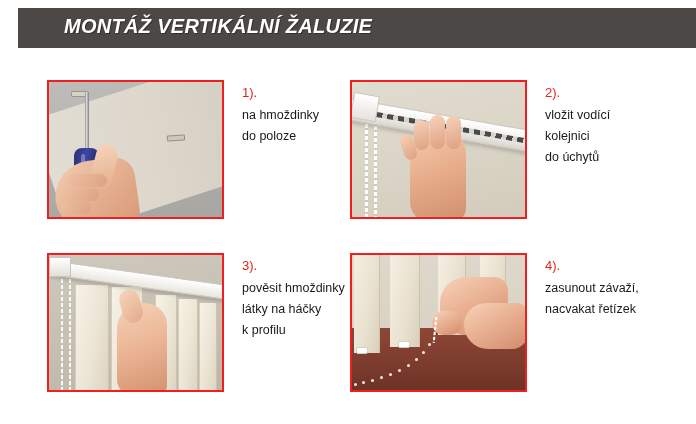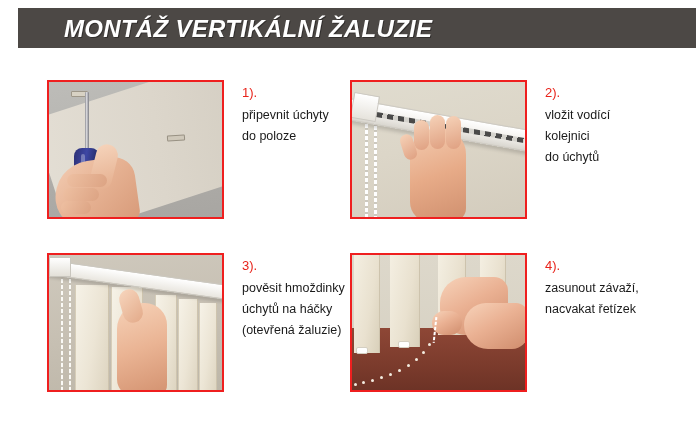--- a/index.html
+++ b/index.html
@@ -23,21 +23,21 @@
     left: 18px;
     top: 8px;
     width: 678px;
     height: 40px;
     background: #4c4845;
   }
   .header-title {
     position: absolute;
     left: 46px;
     top: 7px;
-    font-size: 24px;
+    font-size: 20px;
     font-weight: bold;
     font-style: italic;
     color: #ffffff;
     letter-spacing: 0.3px;
     white-space: nowrap;
     text-shadow: 1px 1px 0 rgba(0,0,0,0.35);
   }
 
   
   .steps {
@@ -274,21 +274,21 @@
         <div class="p1-hand"></div>
         <div class="p1-thumb"></div>
         <div class="p1-fing" style="top:92px; width:40px;"></div>
         <div class="p1-fing" style="top:106px; width:36px; left:14px;"></div>
         <div class="p1-fing" style="top:119px; width:30px; left:12px;"></div>
       </div>
     </div>
     <div class="step-text">
       <div class="step-num">1).</div>
       <div class="step-lines">
-        <div>připevnit úchyty</div>
+        <div>na hmoždinky</div>
         <div>do poloze</div>
       </div>
     </div>
   </div>
 
   <div class="step step-2">
     <div class="photo-frame">
       <div class="photo-inner">
         <div class="p2-wall"></div>
         <div class="p2-chain" style="left:13px; top:30px; height:108px;"></div>
@@ -328,22 +328,22 @@
         <div class="p3-rail"></div>
         <div class="p3-endcap"></div>
         <div class="p3-hand"></div>
         <div class="p3-thumb"></div>
       </div>
     </div>
     <div class="step-text">
       <div class="step-num">3).</div>
       <div class="step-lines">
         <div>pověsit hmoždinky</div>
-        <div>úchytů na háčky</div>
-        <div>(otevřená žaluzie)</div>
+        <div>látky na háčky</div>
+        <div>k profilu</div>
       </div>
     </div>
   </div>
 
   <div class="step step-4">
     <div class="photo-frame">
       <div class="photo-inner">
         <div class="p4-wall"></div>
         <div class="p4-floor"></div>
         <div class="p4-slat" style="left:2px;  width:26px; height:98px;"></div>

